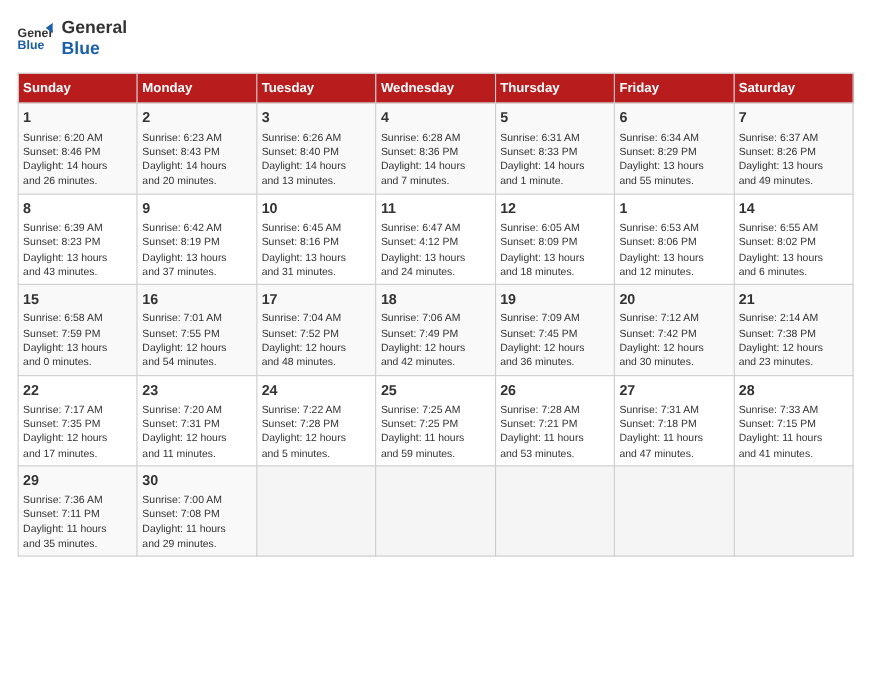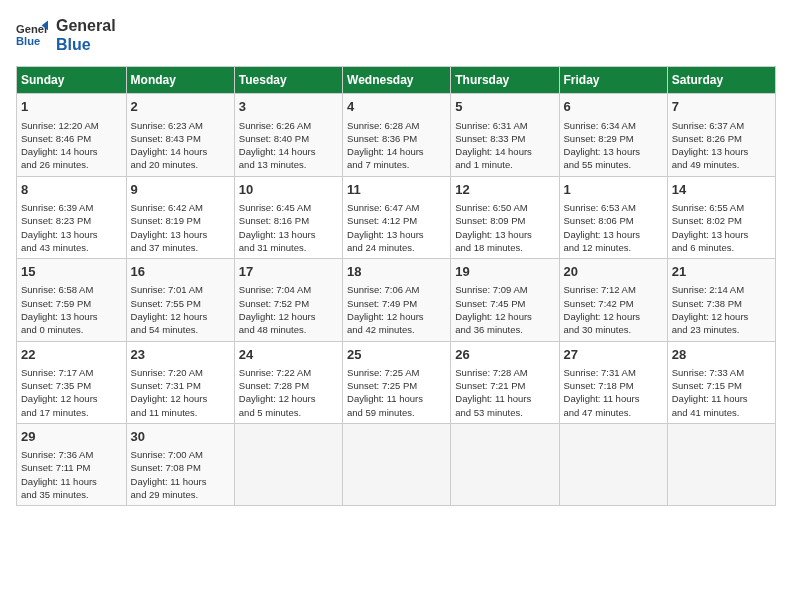--- a/index.html
+++ b/index.html
@@ -36,21 +36,21 @@
     .subtitle {
       font-size: 14px;
       color: #555;
     }
     table {
       width: 100%;
       border-collapse: collapse;
       font-size: 10px;
     }
     thead tr th {
-      background-color: #15803d;
+      background-color: #b91c1c;
       color: #fff;
       padding: 6px 4px;
       text-align: left;
       font-size: 12px;
       font-weight: bold;
       border: 1px solid #ccc;
     }
     tbody tr td {
       border: 1px solid #ccc;
       padding: 4px;
@@ -106,21 +106,21 @@
         <th>Wednesday</th>
         <th>Thursday</th>
         <th>Friday</th>
         <th>Saturday</th>
       </tr>
   </thead>
   <tbody id="calendar-body">
   <tr>
         <td>
           <span class="day-num">1</span>
-          <div>Sunrise: 12:20 AM</div>
+          <div>Sunrise: 6:20 AM</div>
           <div>Sunset: 8:46 PM</div>
           <div>Daylight: 14 hours</div>
           <div>and 26 minutes.</div>
         </td>
         <td>
           <span class="day-num">2</span>
           <div>Sunrise: 6:23 AM</div>
           <div>Sunset: 8:43 PM</div>
           <div>Daylight: 14 hours</div>
           <div>and 20 minutes.</div>
@@ -185,21 +185,21 @@
         </td>
         <td>
           <span class="day-num">11</span>
           <div>Sunrise: 6:47 AM</div>
           <div>Sunset: 4:12 PM</div>
           <div>Daylight: 13 hours</div>
           <div>and 24 minutes.</div>
         </td>
         <td>
           <span class="day-num">12</span>
-          <div>Sunrise: 6:50 AM</div>
+          <div>Sunrise: 6:05 AM</div>
           <div>Sunset: 8:09 PM</div>
           <div>Daylight: 13 hours</div>
           <div>and 18 minutes.</div>
         </td>
         <td>
           <span class="day-num">1</span>
           <div>Sunrise: 6:53 AM</div>
           <div>Sunset: 8:06 PM</div>
           <div>Daylight: 13 hours</div>
           <div>and 12 minutes.</div>

